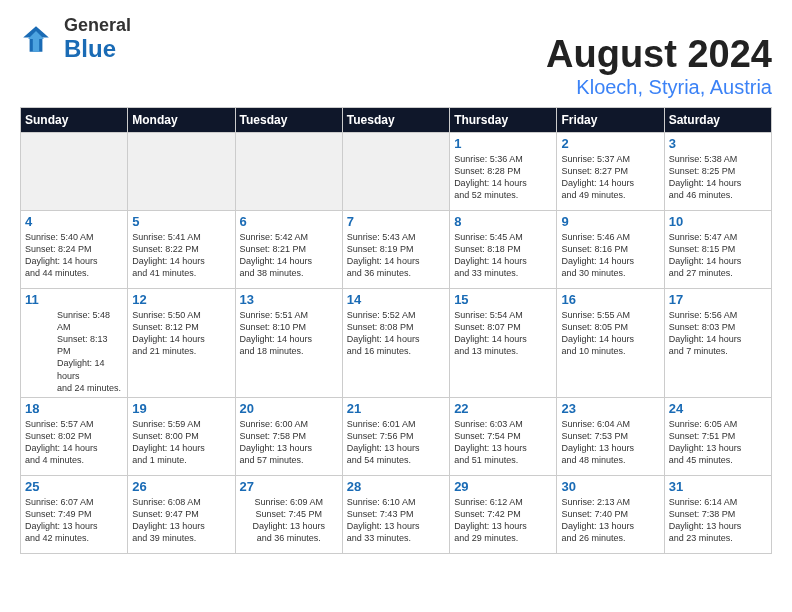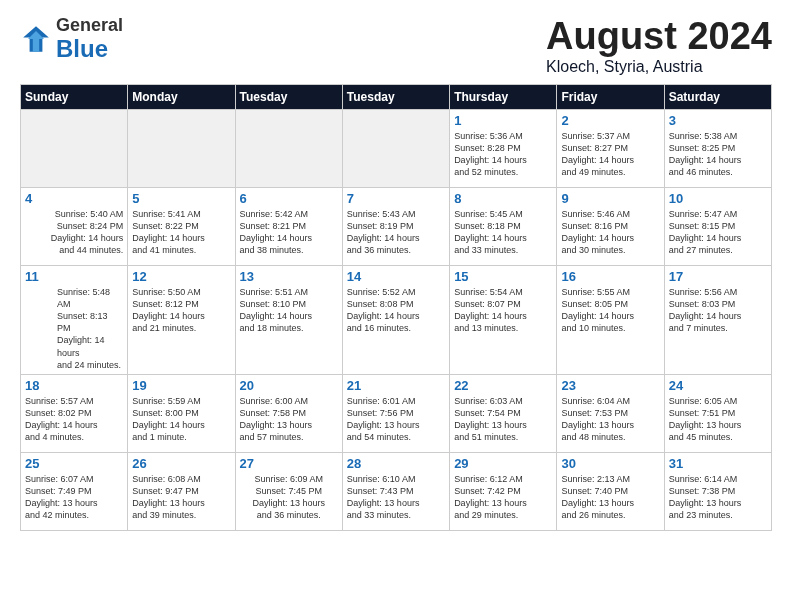--- a/index.html
+++ b/index.html
@@ -16,21 +16,21 @@
     }
     .header {
       display: flex;
       align-items: flex-start;
       justify-content: space-between;
       margin-bottom: 8px;
     }
     .logo {
       display: flex;
       align-items: center;
-      gap: 4px;
+      gap: 12px;
     }
     .logo-text {
       display: flex;
       flex-direction: column;
       line-height: 1.1;
     }
     .logo-general {
       font-size: 18px;
       font-weight: bold;
       color: #333;
@@ -38,31 +38,32 @@
     .logo-blue {
       font-size: 24px;
       font-weight: bold;
       color: #1a6bb5;
     }
     .logo-icon {
       width: 32px;
       height: 32px;
     }
     .title-block {
-      text-align: left;
+      text-align: right;
+      margin-top: 18px;
     }
     .title-month {
       font-size: 38px;
       font-weight: bold;
       color: #222;
       line-height: 1.1;
     }
     .title-location {
-      font-size: 16px;
-      color: #0f172a;
+      font-size: 20px;
+      color: #3b82f6;
     }
     .calendar {
       width: 100%;
       border-collapse: collapse;
       table-layout: fixed;
     }
     .calendar th {
       background: #0f172a;
       color: #fff;
       font-size: 12px;
@@ -152,21 +153,21 @@
             <div class="day-number">3</div>
             <div class="day-info" style="white-space: pre-line;">Sunrise: 5:38 AM
 Sunset: 8:25 PM
 Daylight: 14 hours
 and 46 minutes.</div>
           </td>
         </tr>
         <tr>
           <td>
             <div class="day-number">4</div>
-            <div class="day-info" style="white-space: pre-line; text-align: right;">Sunrise: 5:40 AM
+            <div class="day-info" style="white-space: pre-line;">Sunrise: 5:40 AM
 Sunset: 8:24 PM
 Daylight: 14 hours
 and 44 minutes.</div>
           </td>
           <td>
             <div class="day-number">5</div>
             <div class="day-info" style="white-space: pre-line;">Sunrise: 5:41 AM
 Sunset: 8:22 PM
 Daylight: 14 hours
 and 41 minutes.</div>

